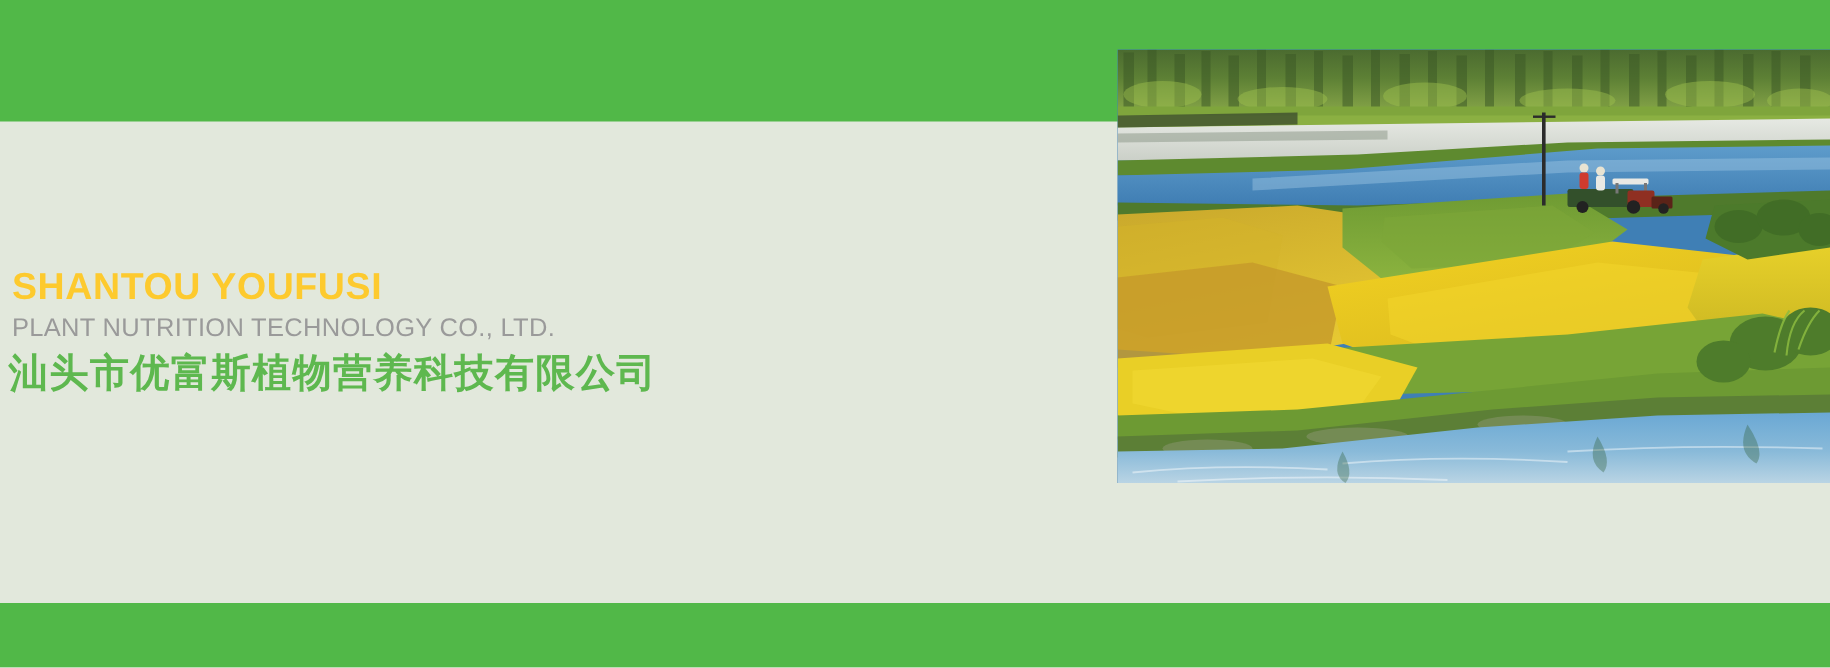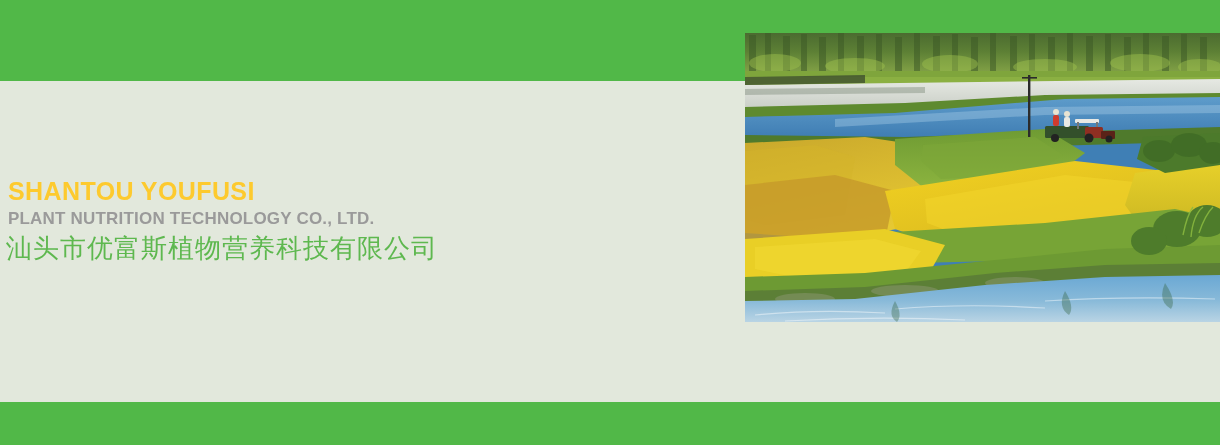--- a/index.html
+++ b/index.html
@@ -60,33 +60,33 @@
     color: #fdca2e;
     white-space: nowrap;
     line-height: 1;
   }
 
   .brand-sub {
     position: absolute;
     left: 8px;
     top: 115px;
     font-size: 17px;
-    font-weight: bold;
+    font-weight: normal;
     letter-spacing: 0.2px;
     color: #9a9a9a;
     white-space: nowrap;
     line-height: 1;
   }
 
   .brand-cn {
     position: absolute;
     left: 6px;
     top: 139px;
     font-size: 26px;
-    font-weight: normal;
+    font-weight: bold;
     letter-spacing: 1px;
     color: #5eb84f;
     white-space: nowrap;
     line-height: 1.15;
   }
 
   .intro {
     position: absolute;
     left: 6px;
     top: 196px;

